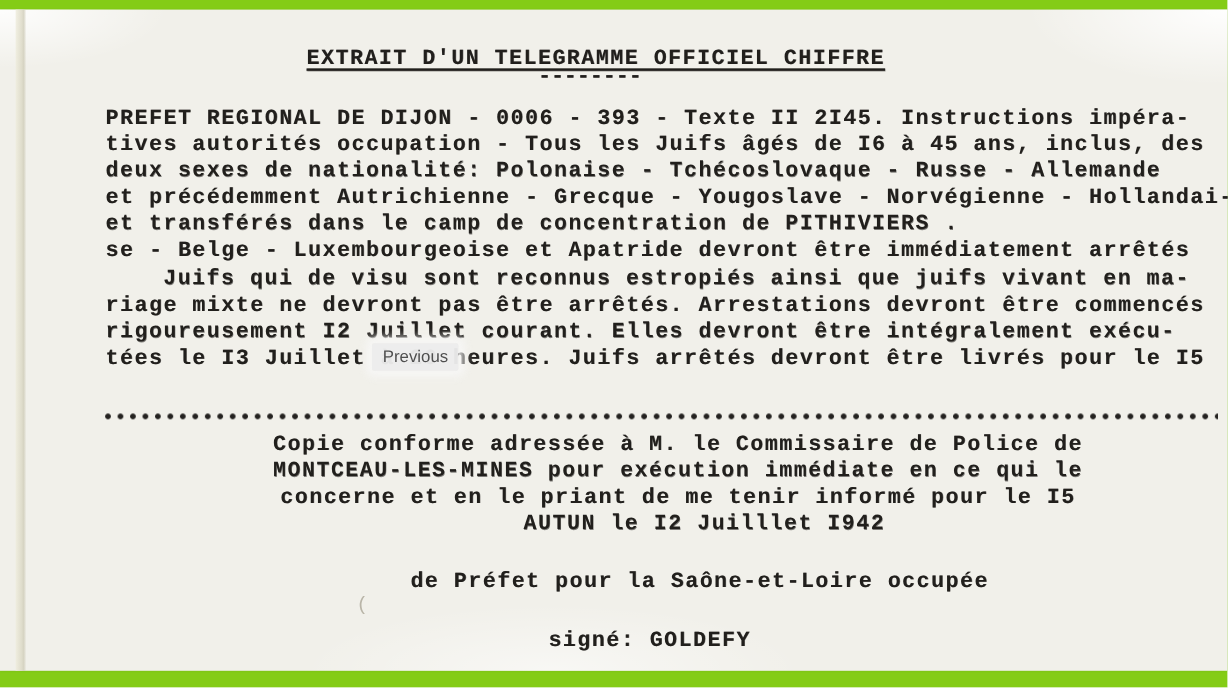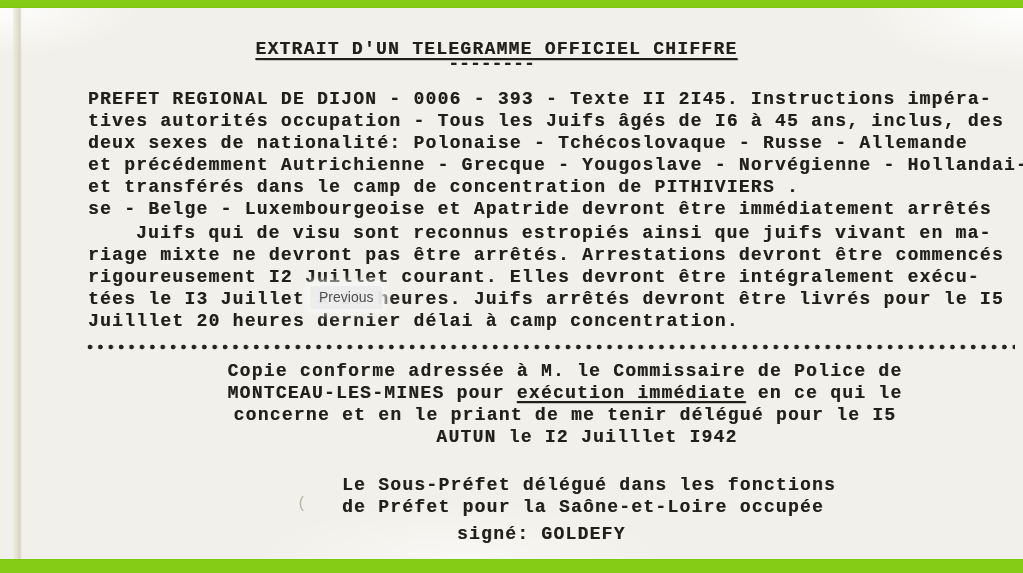--- a/index.html
+++ b/index.html
@@ -39,21 +39,21 @@
   #p2 { left:88px; top:214px; width:930px; }
   #p2 .indent-first { text-indent:48px; }
 
   .dotted-sep { position:absolute; left:86px; right:8px; top:334px; height:10px;
     background-image:radial-gradient(circle at 4px 5px, #242220 2px, rgba(0,0,0,0) 2.7px);
     background-size:10.4px 10px; background-repeat:repeat-x; }
 
   #p3 { left:205px; top:352px; width:720px;text-align:center; }
   #p3 .dateline { text-indent:44px; }
   #p3 .dateline::first-letter { -webkit-text-stroke:1.3px #1a1a1a; }
-  .u-heavy { text-decoration:underline; text-decoration-thickness:2px; text-underline-offset:3px; }
+  .u-heavy { text-decoration-thickness:2px; text-underline-offset:3px; }
 
   #p4 { left:342px; top:466px; width:560px; }
   .signature { position:absolute; left:457px; top:515px; font-size:18px; line-height:22px; }
 
   .artifact { position:absolute; left:297px; top:487px; font-size:16px; color:#b9b5a8;
               font-weight:400; letter-spacing:0; }
 
   
   .tooltip {
     position:absolute; left:310px; top:286px;
@@ -80,34 +80,32 @@
       <div class="line">et précédemment Autrichienne - Grecque - Yougoslave - Norvégienne - Hollandai-</div>
       <div class="line">et transférés dans le camp de concentration de PITHIVIERS .</div>
       <div class="line">se - Belge - Luxembourgeoise et Apatride devront être immédiatement arrêtés</div>
     </div>
 
     <div class="para ink" id="p2">
       <div class="line indent-first">Juifs qui de visu sont reconnus estropiés ainsi que juifs vivant en ma-</div>
       <div class="line">riage mixte ne devront pas être arrêtés. Arrestations devront être commencés</div>
       <div class="line">rigoureusement I2 Juillet courant. Elles devront être intégralement exécu-</div>
       <div class="line">tées le I3 Juillet à 20 heures. Juifs arrêtés devront être livrés pour le I5</div>
-      <div class="line">Juilllet 20 heures dernier délai à camp concentration.</div>
     </div>
 
     <div class="dotted-sep"></div>
 
     <div class="para ink" id="p3">
       <div class="line">Copie conforme adressée à M. le Commissaire de Police de</div>
       <div class="line"><span>MONTCEAU-LES-MINES pour </span><span class="u-heavy">exécution immédiate</span><span> en ce qui le</span></div>
-      <div class="line">concerne et en le priant de me tenir délégué pour le I5</div>
+      <div class="line">concerne et en le priant de me tenir informé pour le I5</div>
       <div class="line dateline">AUTUN le I2 Juilllet I942</div>
     </div>
 
     <div class="para ink" id="p4">
-      <div class="line">Le Sous-Préfet délégué dans les fonctions</div>
       <div class="line">de Préfet pour la Saône-et-Loire occupée</div>
     </div>
 
     <div class="signature ink">signé: GOLDEFY</div>
 
     <div class="artifact">(</div>
   </div>
 
   <div class="tooltip">Previous</div>
 </div>

